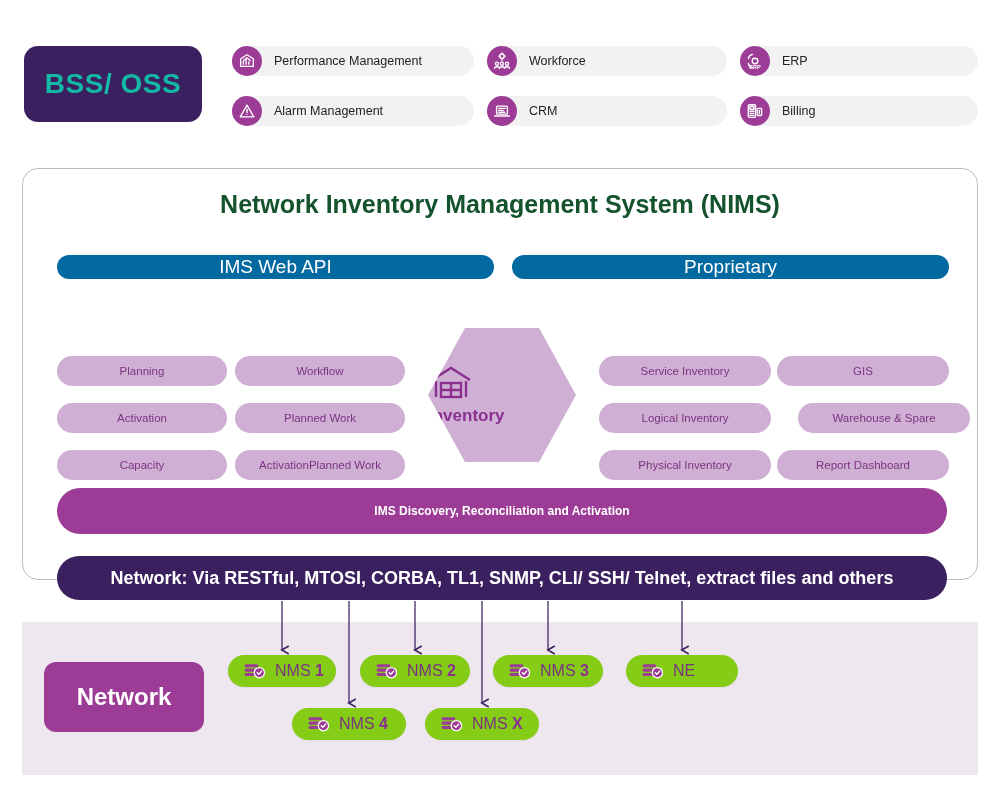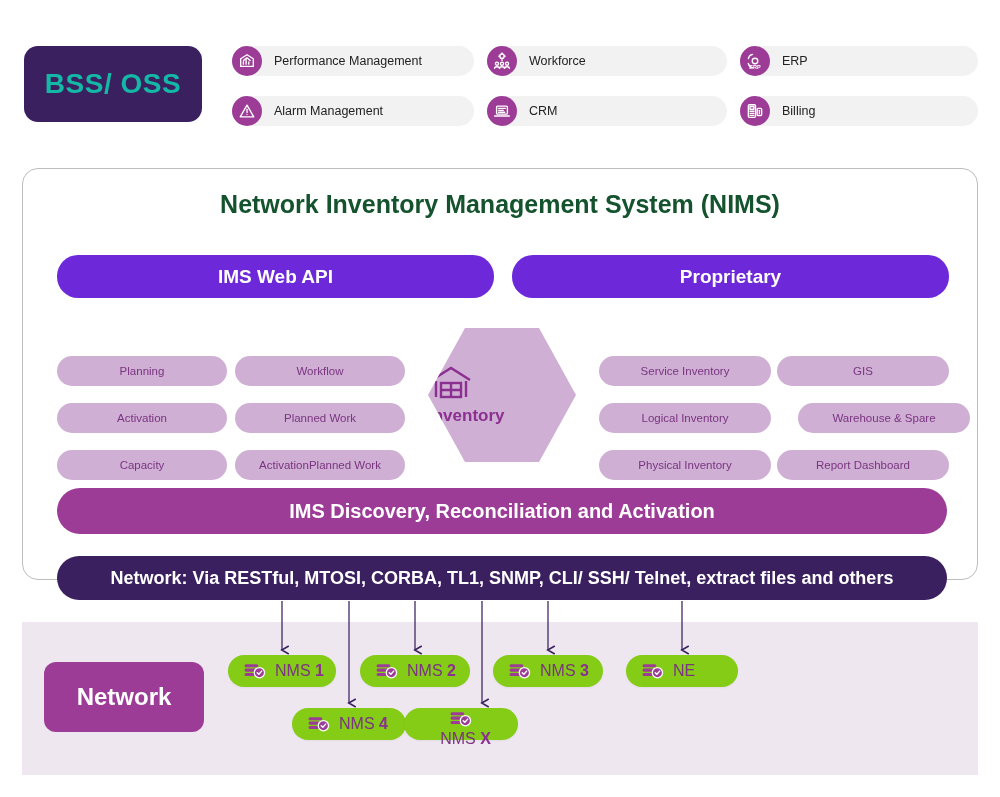--- a/index.html
+++ b/index.html
@@ -39,23 +39,23 @@
     border:1px solid #bdbdbd;border-radius:16px;background:#ffffff;
     box-sizing:border-box;
   }
   .card-title{
     position:absolute;left:0;top:190px;width:1000px;text-align:center;
     font-size:25px;font-weight:bold;color:#14532d;
   }
 
   
   .hdr{
-    position:absolute;height:43px;border-radius:21px;background:#6d28d9;
-    display:flex;align-items:center;justify-content:center;
-    color:#fff;font-size:19px;font-weight:bold;
+    position:absolute;height:24px;border-radius:21px;background:#0369a1;
+    display:flex;align-items:center;justify-content:center;
+    color:#fff;font-size:19px;font-weight:normal;
   }
   .hdr-left{left:57px;top:255px;width:437px;}
   .hdr-right{left:512px;top:255px;width:437px;}
 
   
   .pill{
     position:absolute;height:30px;border-radius:15px;background:#CFAFD4;
     display:flex;align-items:center;justify-content:center;
     color:#7A3480;font-size:11.5px;white-space:nowrap;margin-top:28px;
   }
@@ -72,21 +72,21 @@
   }
   .hex-ic{margin-bottom:2px;}
   .hex-lab{font-size:17px;font-weight:bold;color:#8B2F91;}
 
   
   .wbar{
     position:absolute;border-radius:24px;
     display:flex;align-items:center;justify-content:center;
     color:#fff;font-weight:bold;
   }
-  .bar-ims{left:57px;top:488px;width:890px;height:46px;background:#9C3C96;font-size:20px;}
+  .bar-ims{left:57px;top:488px;width:890px;height:46px;background:#9C3C96;font-size:12px;}
   .bar-net{left:57px;top:556px;width:890px;height:44px;background:#3B2060;font-size:18px;}
 
   
   .netpanel{
     position:absolute;left:22px;top:622px;width:956px;height:153px;
     background:#EFE7EF;
   }
   .net-badge{
     position:absolute;left:44px;top:662px;width:160px;height:70px;
     background:#9C3C96;border-radius:12px;
@@ -327,21 +327,21 @@
           <svg width="22" height="16" viewBox="0 0 24 17">
             <rect x="0.6" y="1" width="15" height="3.4" rx="1.7" fill="#9C3C96"></rect>
             <rect x="0.6" y="5.8" width="15" height="3.4" rx="1.7" fill="#9C3C96"></rect>
             <rect x="0.6" y="10.6" width="15" height="3.4" rx="1.7" fill="#9C3C96"></rect>
             <circle cx="16.8" cy="10.3" r="5.6" fill="#9C3C96" stroke="#FDFCFD" stroke-width="1.4"></circle>
             <path d="M14.4 10.3 L16.2 12.1 L19.3 8.6" fill="none" stroke="#ffffff" stroke-width="1.5" stroke-linecap="round" stroke-linejoin="round"></path>
           </svg>
         </span>
         <span class="node-lab"><span>NMS</span> <b>4</b></span>
       </div>
-      <div class="node" style="left: 404px; top: 708px; width: 114px; flex-direction: column;">
+      <div class="node" style="left: 425px; top: 708px; width: 114px;">
         <span class="node-ic">
           <svg width="22" height="16" viewBox="0 0 24 17">
             <rect x="0.6" y="1" width="15" height="3.4" rx="1.7" fill="#9C3C96"></rect>
             <rect x="0.6" y="5.8" width="15" height="3.4" rx="1.7" fill="#9C3C96"></rect>
             <rect x="0.6" y="10.6" width="15" height="3.4" rx="1.7" fill="#9C3C96"></rect>
             <circle cx="16.8" cy="10.3" r="5.6" fill="#9C3C96" stroke="#FDFCFD" stroke-width="1.4"></circle>
             <path d="M14.4 10.3 L16.2 12.1 L19.3 8.6" fill="none" stroke="#ffffff" stroke-width="1.5" stroke-linecap="round" stroke-linejoin="round"></path>
           </svg>
         </span>
         <span class="node-lab"><span>NMS</span> <b>X</b></span>

